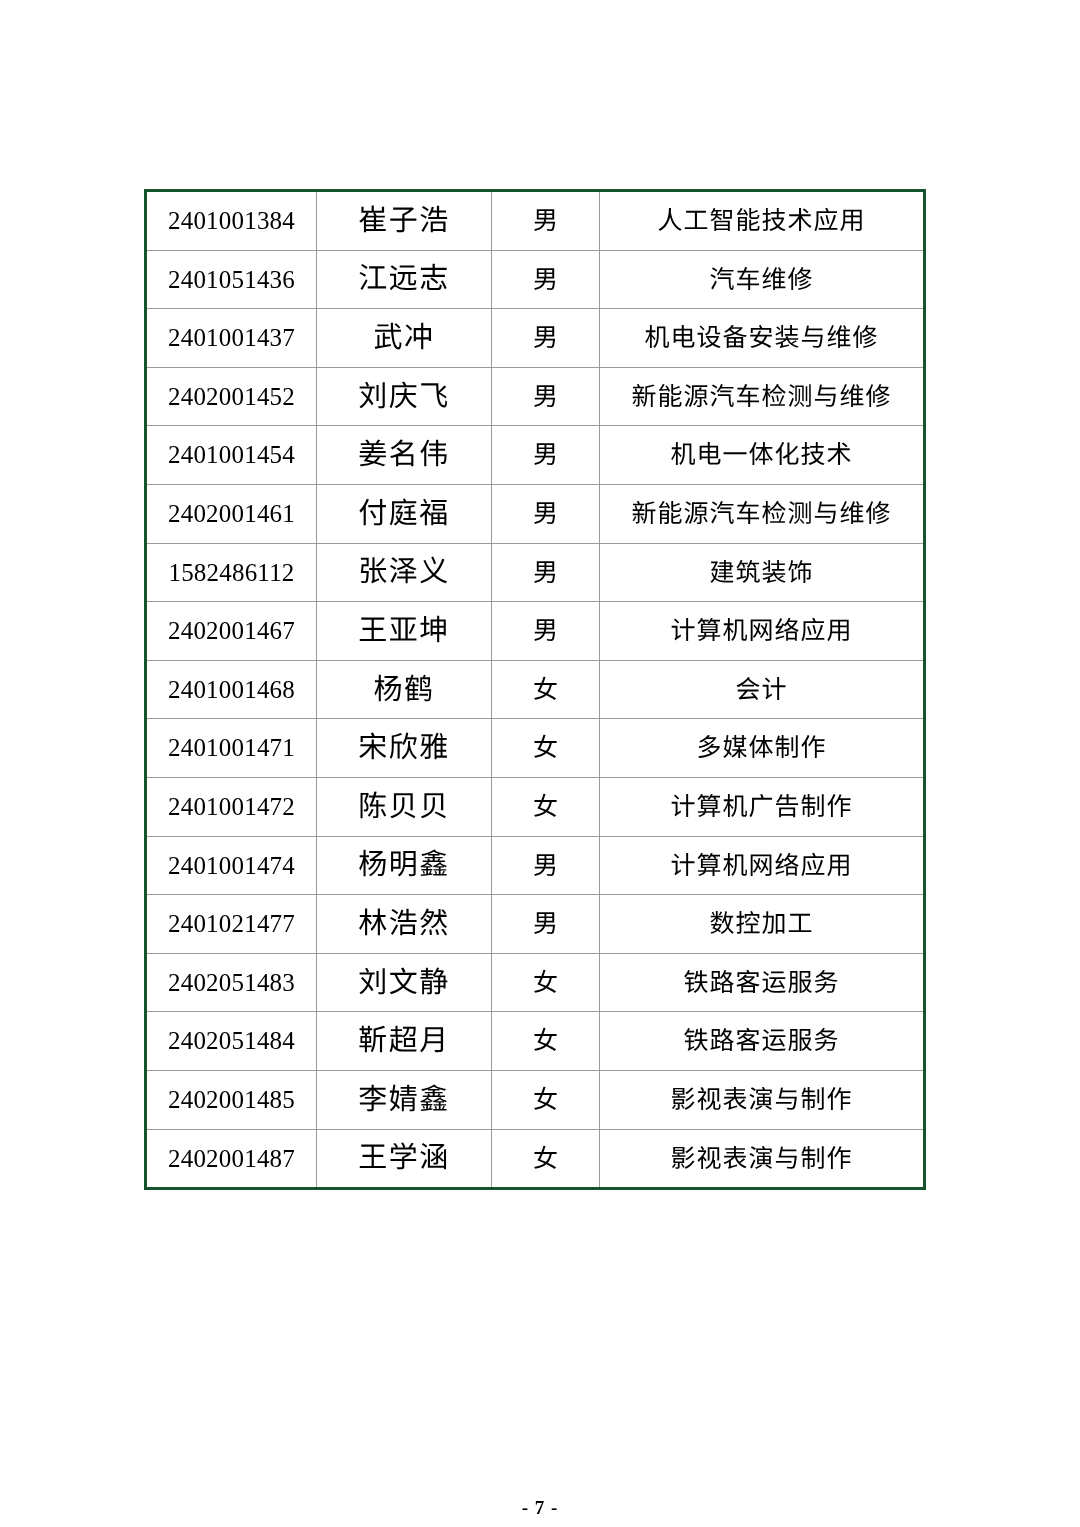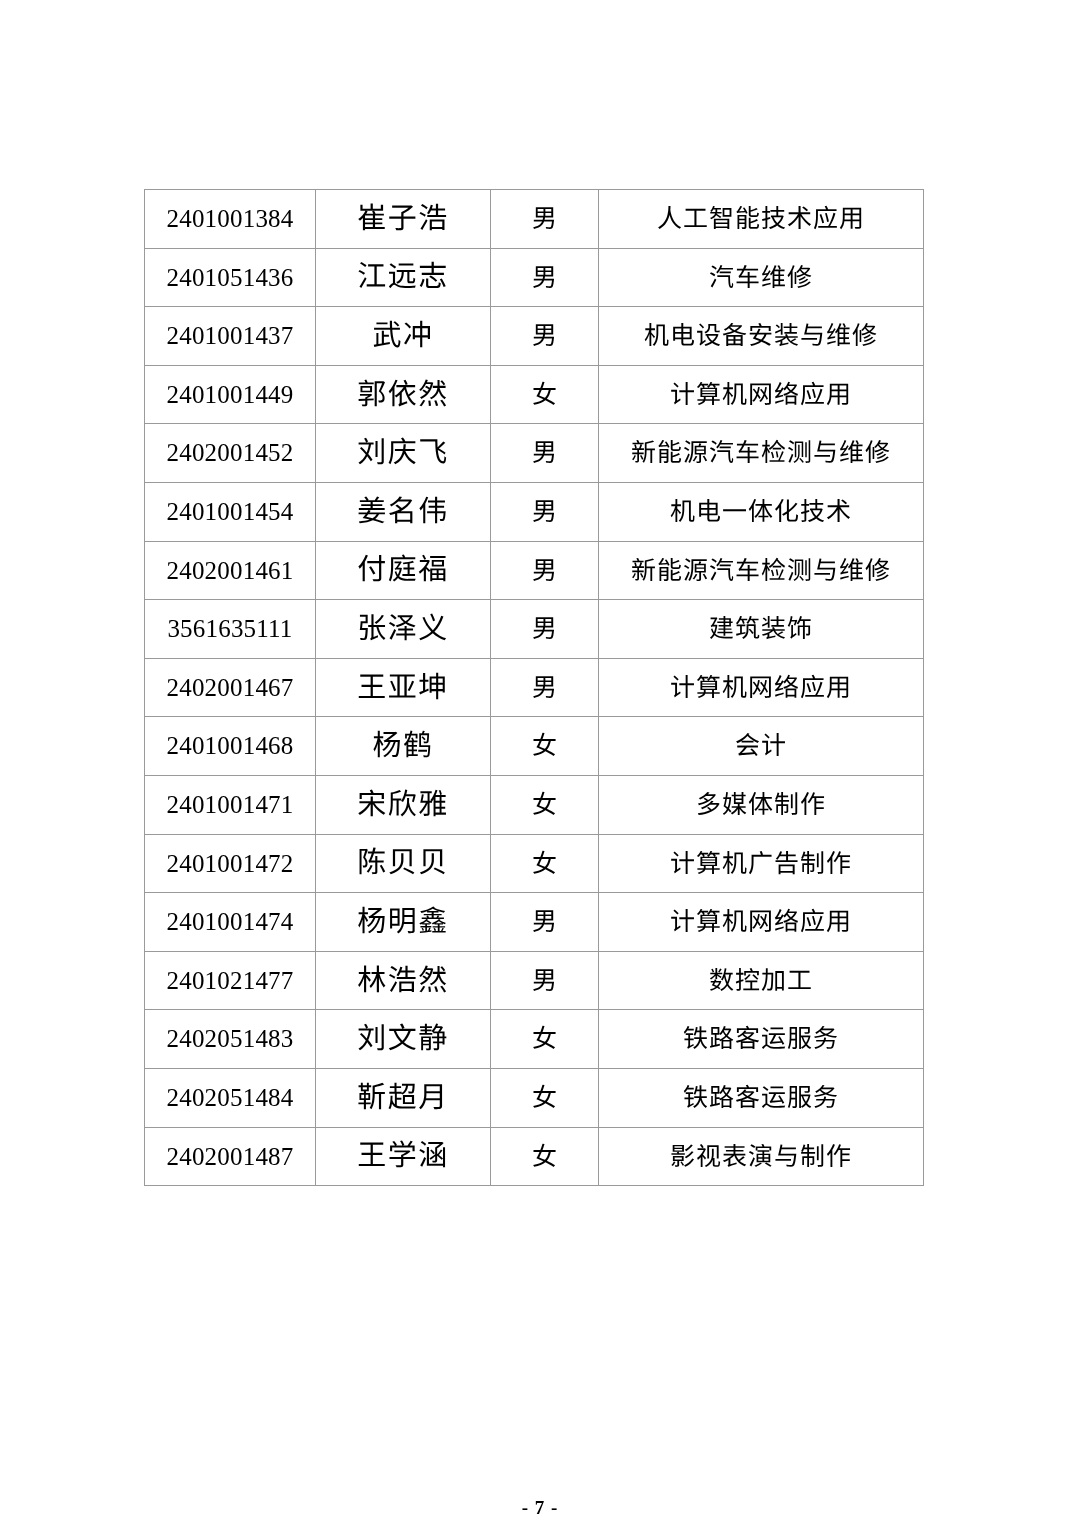--- a/index.html
+++ b/index.html
@@ -31,21 +31,21 @@
     position: absolute;
     left: 144px;
     top: 189px;
     width: 779px;
   }
 
   table.roster {
     border-collapse: collapse;
     table-layout: fixed;
     width: 779px;
-    border: 1px solid #14532d;
+    border: 3px solid #14532d;
   }
 
   table.roster col.c-id     { width: 171px; }
   table.roster col.c-name   { width: 175px; }
   table.roster col.c-gender { width: 108px; }
   table.roster col.c-major  { width: 325px; }
 
   table.roster td {
     border: 1px solid #9a9a9a;
     height: 57.6px;
@@ -112,45 +112,39 @@
             <td class="cell-gender">男</td>
             <td class="cell-major">汽车维修</td>
           </tr>
           <tr>
             <td class="cell-id">2401001437</td>
             <td class="cell-name">武冲</td>
             <td class="cell-gender">男</td>
             <td class="cell-major">机电设备安装与维修</td>
           </tr>
           <tr>
-            <td class="cell-id">2401001449</td>
-            <td class="cell-name">郭依然</td>
-            <td class="cell-gender">女</td>
-            <td class="cell-major">计算机网络应用</td>
-          </tr>
-          <tr>
             <td class="cell-id">2402001452</td>
             <td class="cell-name">刘庆飞</td>
             <td class="cell-gender">男</td>
             <td class="cell-major">新能源汽车检测与维修</td>
           </tr>
           <tr>
             <td class="cell-id">2401001454</td>
             <td class="cell-name">姜名伟</td>
             <td class="cell-gender">男</td>
             <td class="cell-major">机电一体化技术</td>
           </tr>
           <tr>
             <td class="cell-id">2402001461</td>
             <td class="cell-name">付庭福</td>
             <td class="cell-gender">男</td>
             <td class="cell-major">新能源汽车检测与维修</td>
           </tr>
           <tr>
-            <td class="cell-id">3561635111</td>
+            <td class="cell-id">1582486112</td>
             <td class="cell-name">张泽义</td>
             <td class="cell-gender">男</td>
             <td class="cell-major">建筑装饰</td>
           </tr>
           <tr>
             <td class="cell-id">2402001467</td>
             <td class="cell-name">王亚坤</td>
             <td class="cell-gender">男</td>
             <td class="cell-major">计算机网络应用</td>
           </tr>
@@ -188,20 +182,26 @@
             <td class="cell-id">2402051483</td>
             <td class="cell-name">刘文静</td>
             <td class="cell-gender">女</td>
             <td class="cell-major">铁路客运服务</td>
           </tr>
           <tr>
             <td class="cell-id">2402051484</td>
             <td class="cell-name">靳超月</td>
             <td class="cell-gender">女</td>
             <td class="cell-major">铁路客运服务</td>
+          </tr>
+          <tr>
+            <td class="cell-id">2402001485</td>
+            <td class="cell-name">李婧鑫</td>
+            <td class="cell-gender">女</td>
+            <td class="cell-major">影视表演与制作</td>
           </tr>
           <tr>
             <td class="cell-id">2402001487</td>
             <td class="cell-name">王学涵</td>
             <td class="cell-gender">女</td>
             <td class="cell-major">影视表演与制作</td>
           </tr>
         </tbody>
     </table>
   </div>

